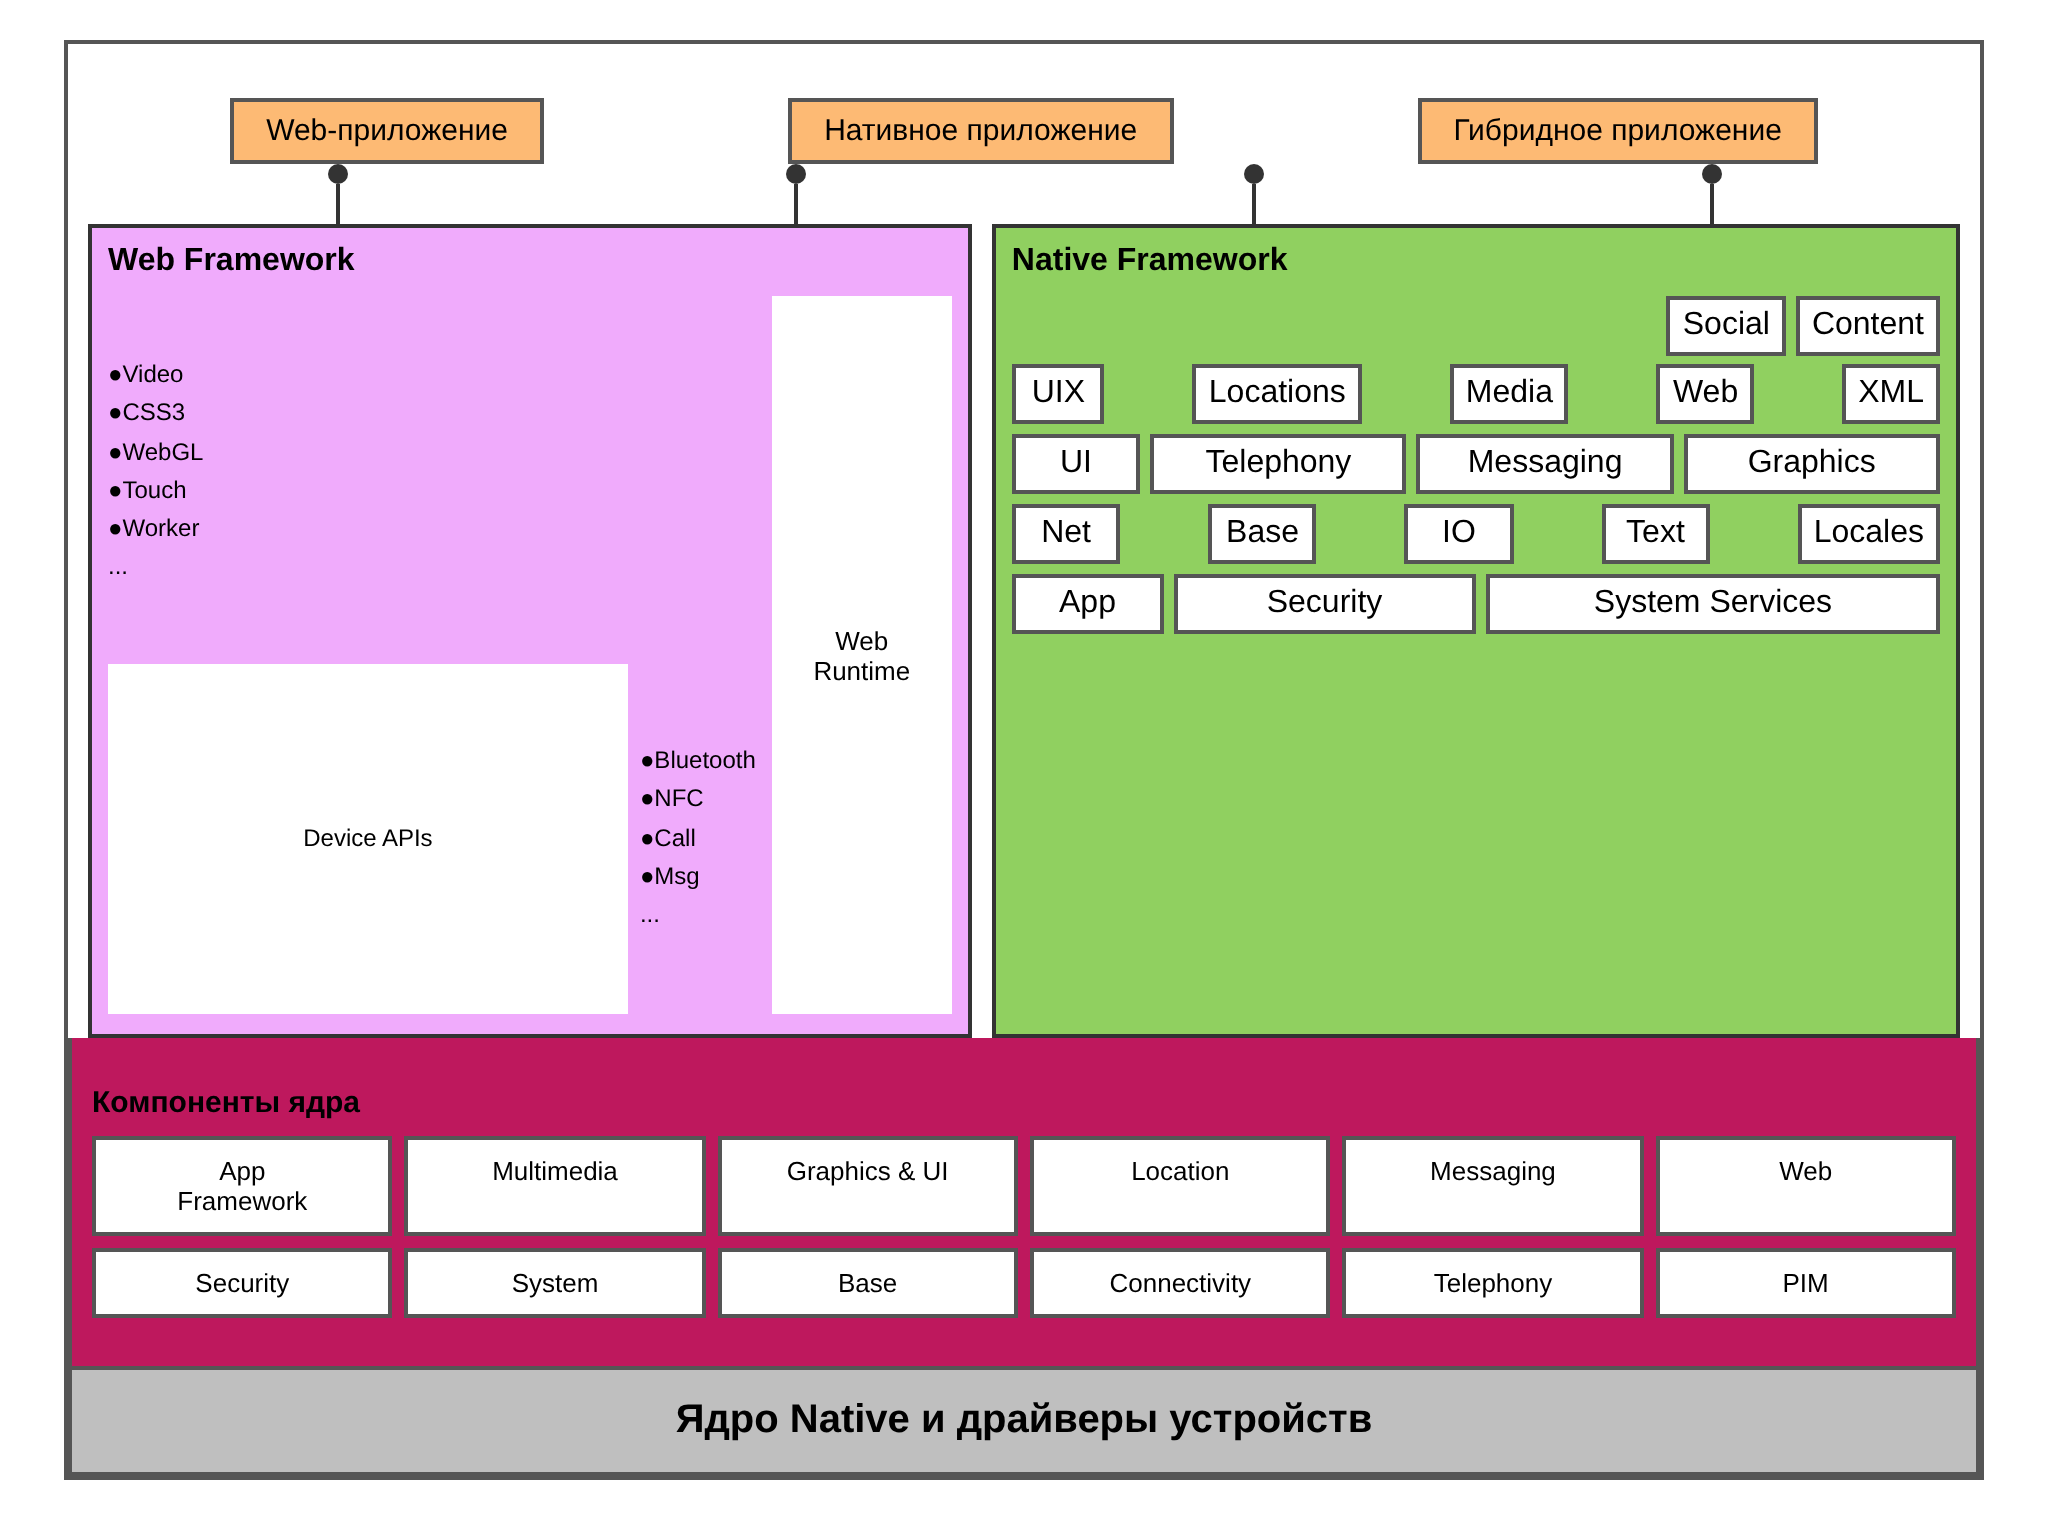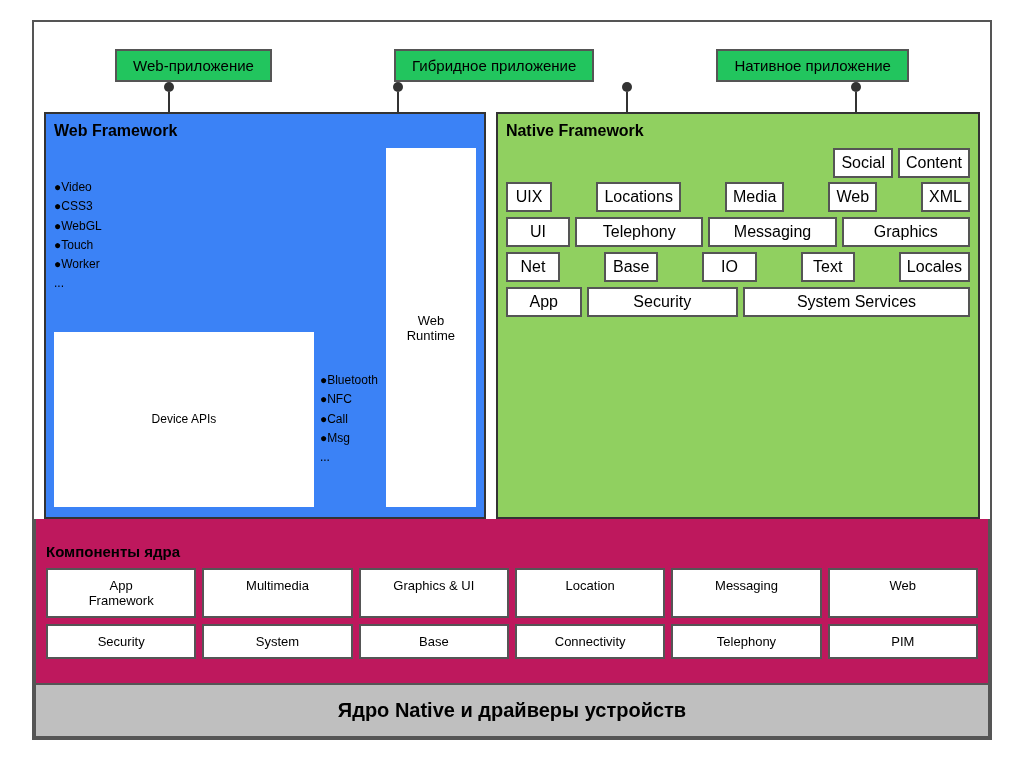--- a/index.html
+++ b/index.html
@@ -26,21 +26,21 @@
     .top-row {
       display: flex;
       justify-content: space-around;
       align-items: flex-end;
       padding: 8px 20px 0px;
       height: 60px;
       flex-shrink: 0;
     }
     .app-type-box {
       border: 2px solid #555;
-      background: #22c55e;
+      background: #fdba74;
       padding: 6px 16px;
       font-size: 15px;
       text-align: center;
     }
 
     
     .connectors-row {
       display: flex;
       justify-content: space-around;
       padding: 0 20px;
@@ -71,21 +71,21 @@
     .frameworks-row {
       display: flex;
       gap: 10px;
       padding: 0 10px;
       flex: 1;
       min-height: 0;
     }
 
     
     .web-framework {
-      background: #3b82f6;
+      background: #f0abfc;
       border: 2px solid #333;
       flex: 1;
       padding: 8px;
       position: relative;
       min-width: 0;
     }
     .framework-title {
       font-size: 16px;
       font-weight: bold;
       margin-bottom: 8px;
@@ -220,22 +220,22 @@
     .row-last { grid-template-columns: 1fr 2fr 3fr; }
     .row-social { display: flex; justify-content: flex-end; gap: 5px; margin-bottom: 4px; }
   </style>
 </head>
 <body>
 
 <div class="diagram">
 
   <div class="top-row">
     <div class="app-type-box">Web-приложение</div>
+    <div class="app-type-box">Нативное приложение</div>
     <div class="app-type-box">Гибридное приложение</div>
-    <div class="app-type-box">Нативное приложение</div>
   </div>
 
   <div class="connectors-row">
     <div class="connector">
       <div class="connector-dot"></div>
       <div class="connector-line"></div>
     </div>
     <div class="connector">
       <div class="connector-dot"></div>
       <div class="connector-line"></div>

